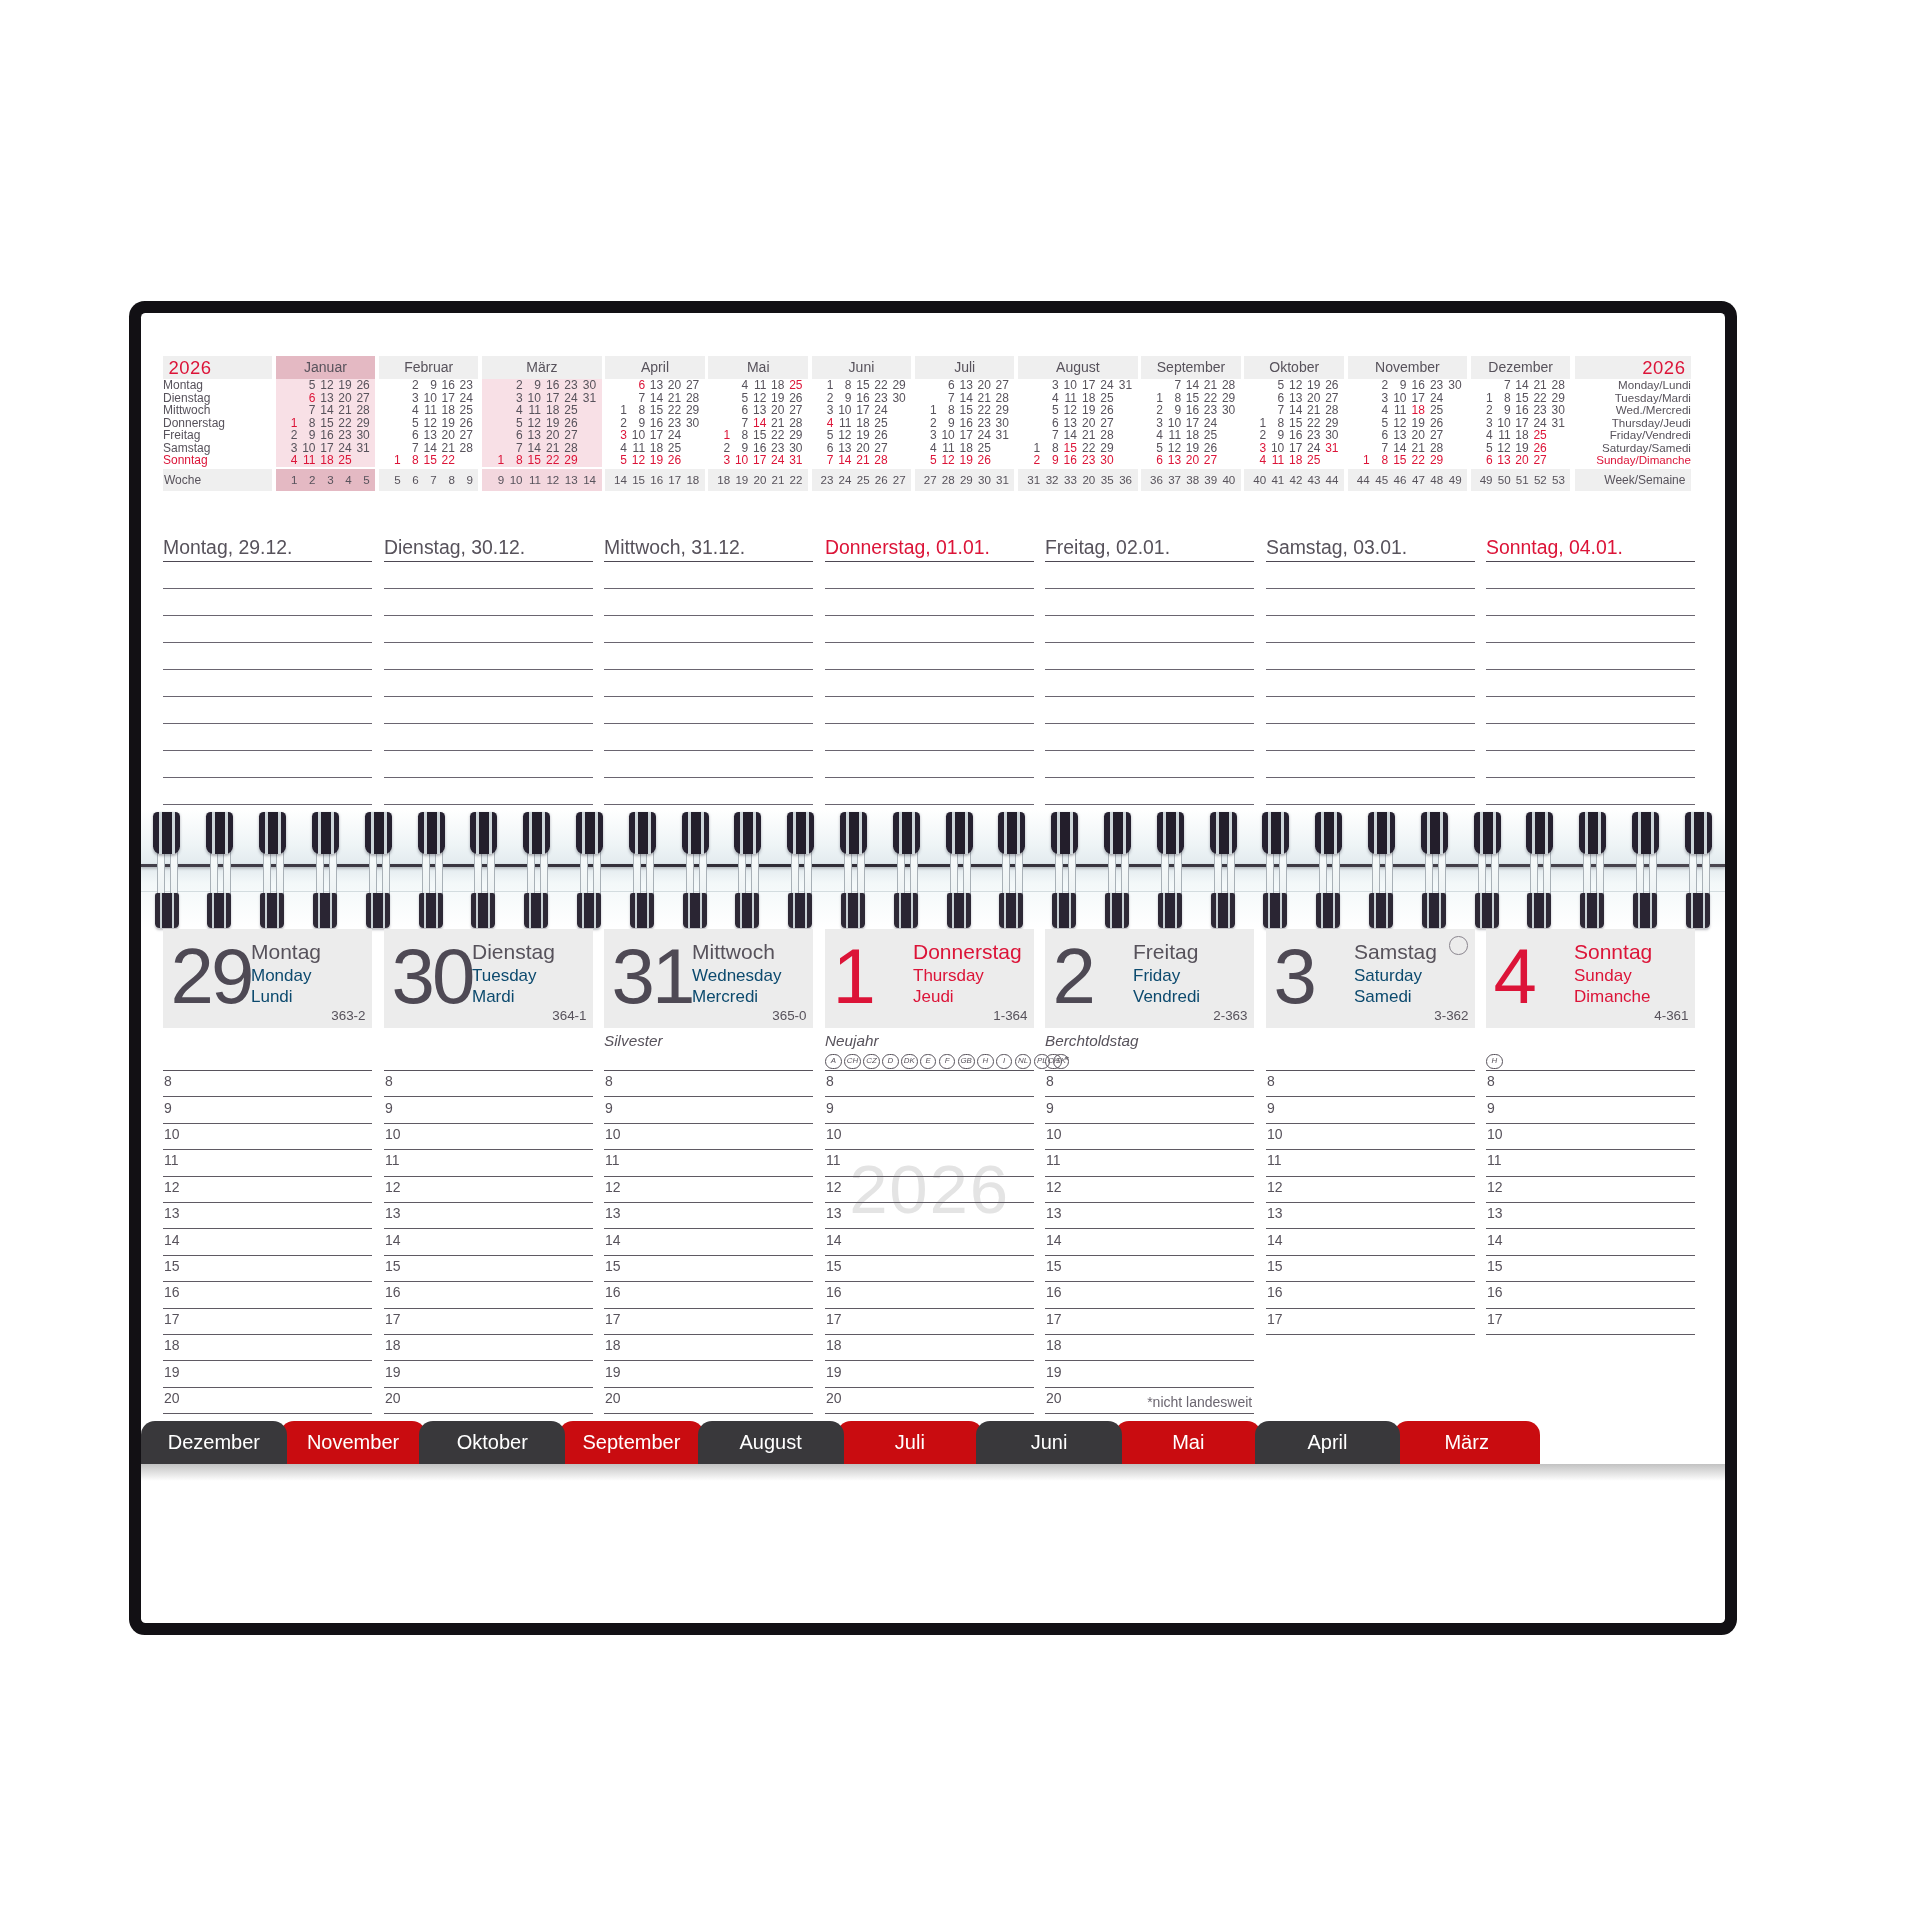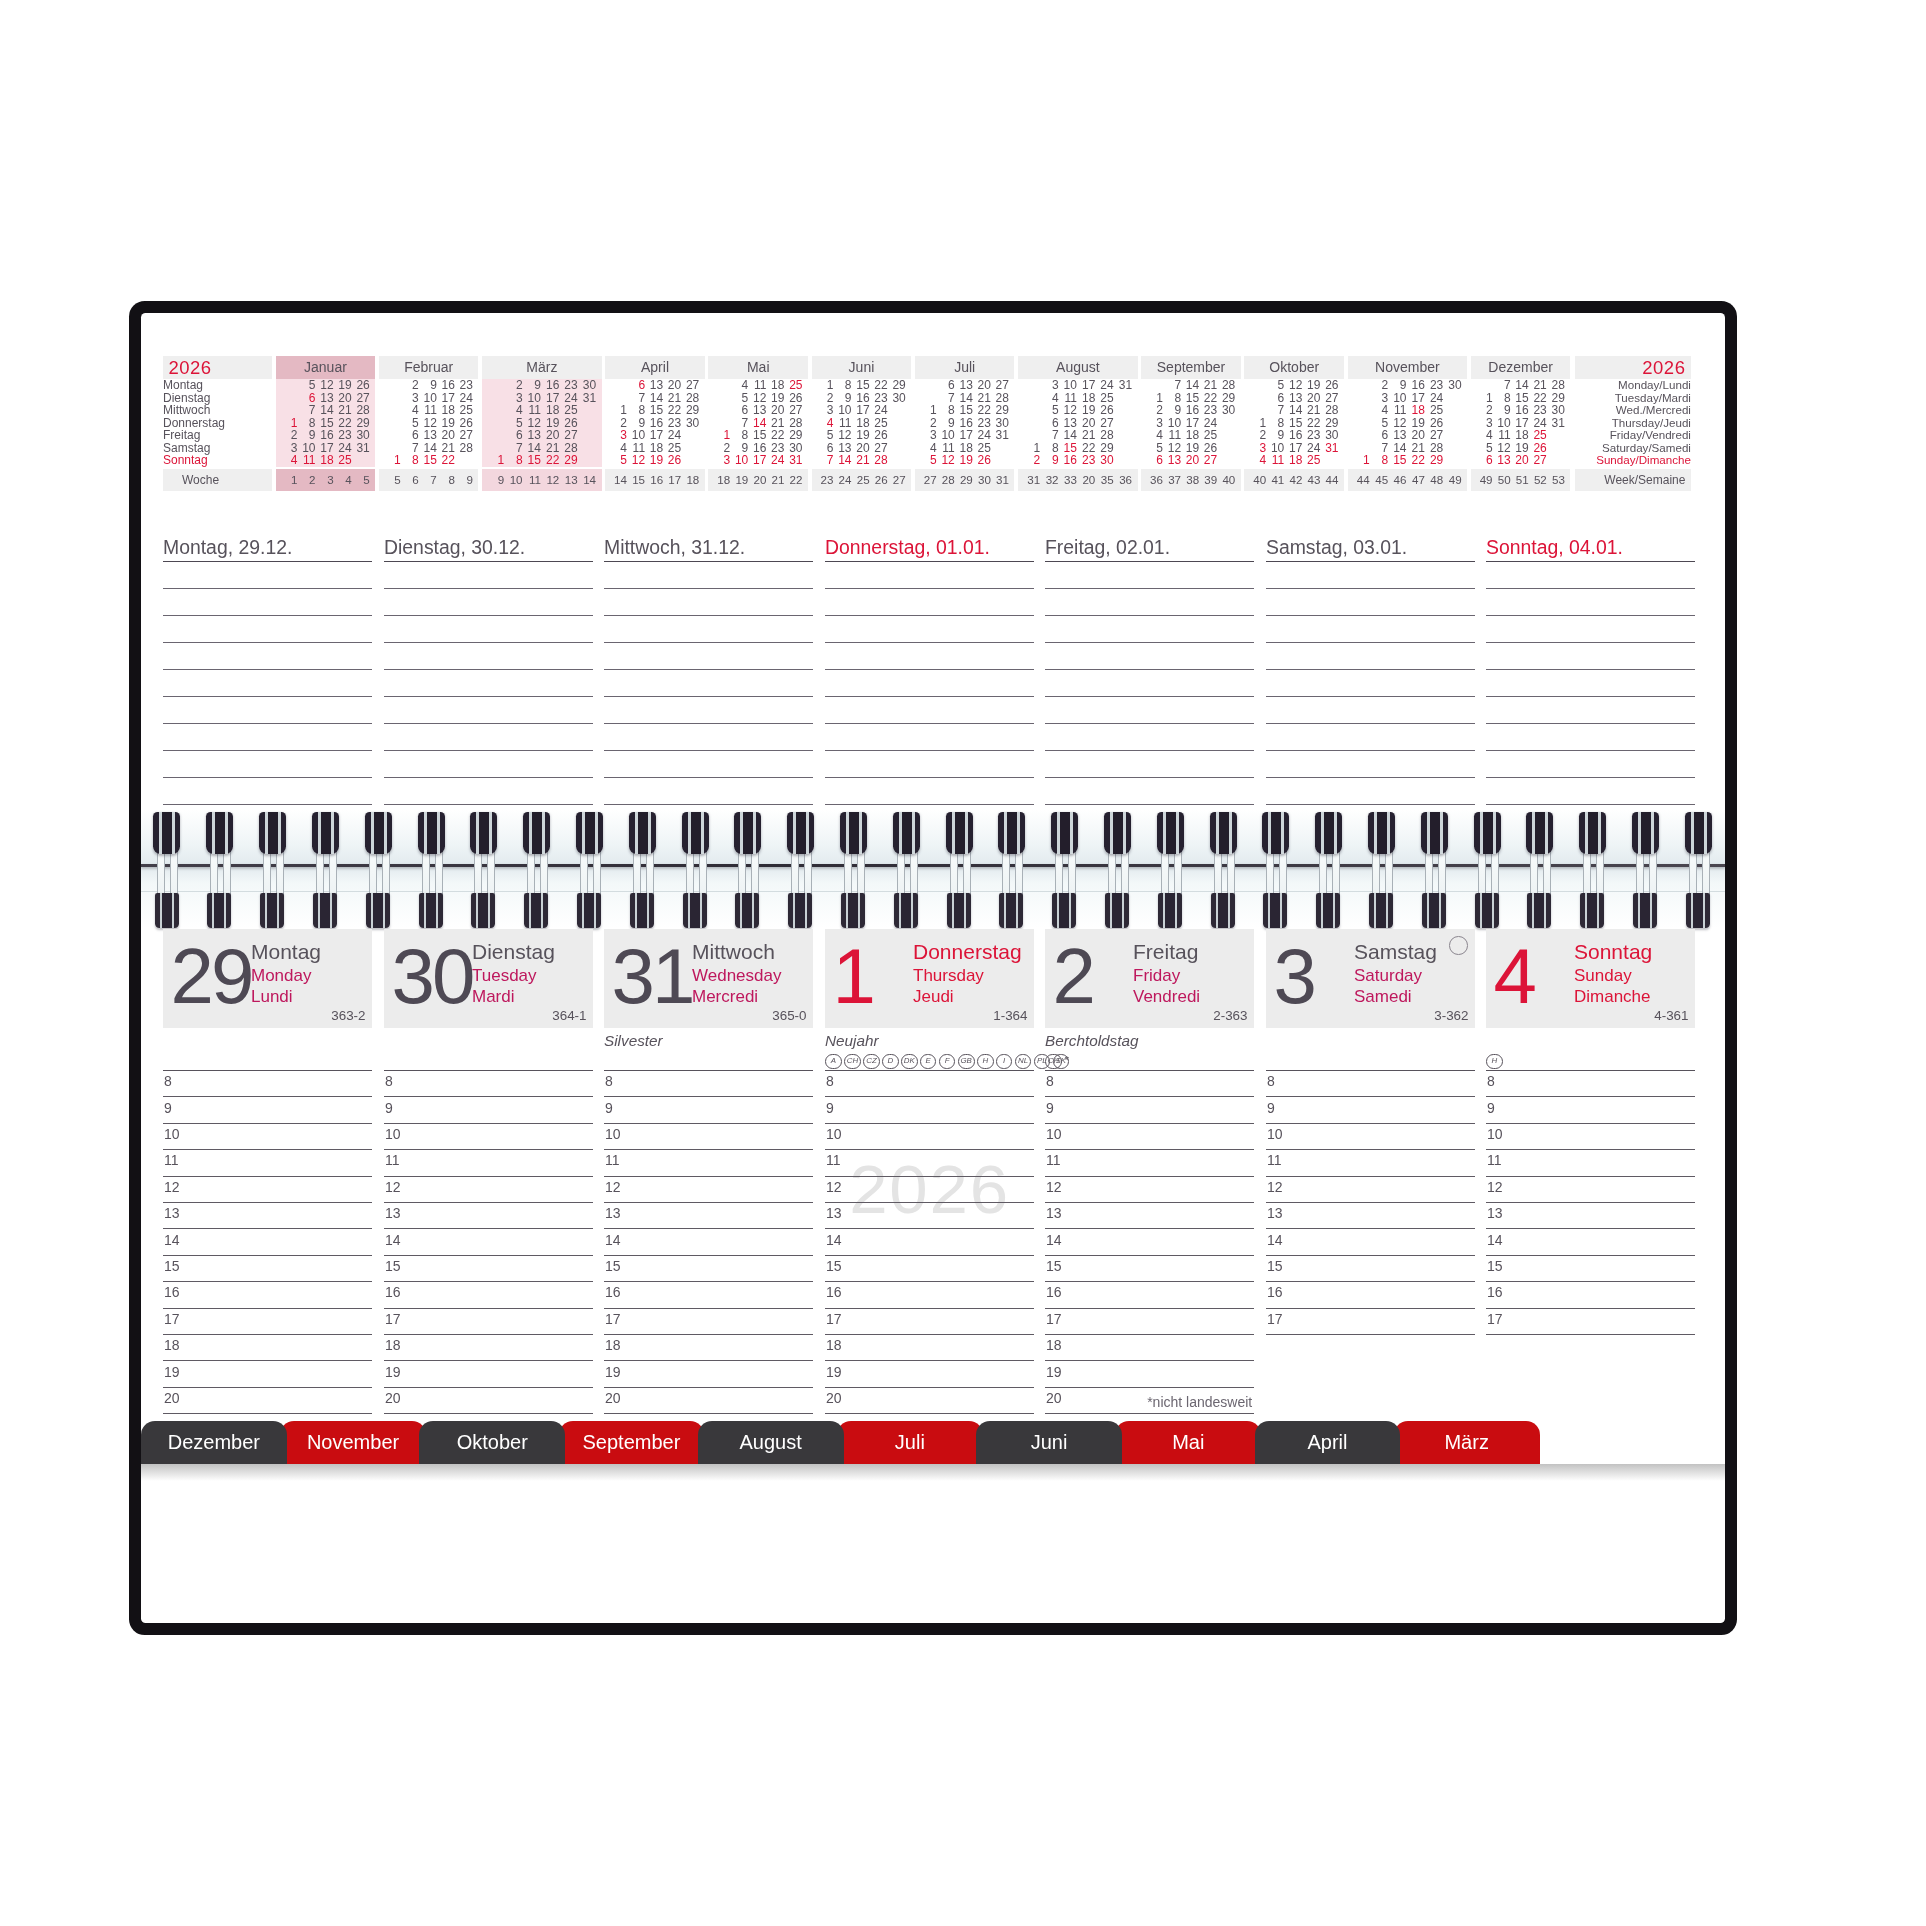--- a/index.html
+++ b/index.html
@@ -12,21 +12,21 @@
 
   
   .ov{position:absolute;left:22px;top:43px;width:1528px;height:139px;display:flex;}
   .ov .labcol{width:109px;flex:0 0 auto;display:flex;flex-direction:column;margin-right:3.7px;}
   .ov .rlabcol{width:116px;flex:0 0 auto;display:flex;flex-direction:column;margin-left:0.9px;}
   .ov-band{height:23px;line-height:23px;background:#efefef;}
   .yr{font-size:18.5px;letter-spacing:0.5px;color:#dc1438;padding-left:5.5px;}
   .yr-r{text-align:right;padding-right:5.5px;}
   .ov-lab{height:12.5px;line-height:12.5px;font-size:12px;}
   .ov-lab.red{color:#dc1438;}
-  .ov-woche{height:22px;line-height:22px;background:#efefef;font-size:12px;padding-left:19px;margin-top:2.8px;}
+  .ov-woche{height:22px;line-height:22px;background:#efefef;font-size:12px;padding-left:1px;margin-top:2.8px;}
   .ov-woche-r{padding-left:0;padding-right:5.5px;text-align:right;}
   .rlab{text-align:right;font-size:11.6px;}
   .month{display:flex;flex-direction:column;margin-right:3.7px;min-width:0;}
   .m-head{height:23px;line-height:23px;background:#efefef;text-align:center;font-size:14px;}
   .m-days{padding:0 4.6px;background:transparent;}
   .m-row{display:grid;height:12.5px;line-height:12.5px;font-size:12px;}
   .m-cell{text-align:right;padding-right:0.9px;}
   .m-woche{height:22px;background:#efefef;margin-top:2.8px;padding:0 4.6px;display:grid;
            line-height:22px;font-size:11.6px;}
   .red{color:#dc1438;}
@@ -57,21 +57,21 @@
   .cap-b{position:absolute;bottom:0;left:2.3px;width:24px;height:35px;border-radius:2.3px 2.3px 4.2px 4.2px;
      background:linear-gradient(90deg,#2e2936 0 5.1px,#c9d1d5 5.1px 7.4px,#2a2533 7.4px 17px,#c9d1d5 17px 19.4px,#2e2936 19.4px);
      box-shadow:0 1.4px 2.3px rgba(40,40,55,.3);}
 
   
   .dcol{position:absolute;width:209px;top:616px;}
   .dhead{position:relative;height:99px;background:#ececec;}
   .dnum{position:absolute;left:7.4px;top:2.8px;font-size:78px;line-height:88px;letter-spacing:-2.8px;color:#4e4954;}
   .dnames{position:absolute;left:88px;top:10.2px;}
   .dde{font-size:21px;line-height:26px;}
-  .den,.ddf{font-size:17px;line-height:21px;color:#be185d;}
+  .den,.ddf{font-size:17px;line-height:21px;color:#0c4a6e;}
   .dcorner{position:absolute;right:6.5px;bottom:4.6px;font-size:13.4px;color:#57525b;}
   .dhead.red .dnum,.dhead.red .dde,.dhead.red .den,.dhead.red .ddf{color:#dc1438;}
   .moon{position:absolute;right:7.4px;top:7.4px;width:16.6px;height:16.6px;border:1.4px solid #8a858e;border-radius:50%;}
   .dholiday{position:relative;height:43px;font-style:italic;}
   .dholiday .hname{font-size:15.3px;padding-top:3.7px;}
   .dholiday .hrule{position:absolute;left:0;right:0;bottom:0;height:1.4px;background:#57525b;}
   .ccrow{position:absolute;left:0;top:26px;white-space:nowrap;}
   .cc{display:inline-block;min-width:11px;height:13px;line-height:12px;border:0.9px solid #57525b;
       border-radius:7.4px;font-size:7.9px;text-align:center;padding:0 1.8px;margin-right:2.3px;}
   .ccast{font-size:11px;vertical-align:top;}

